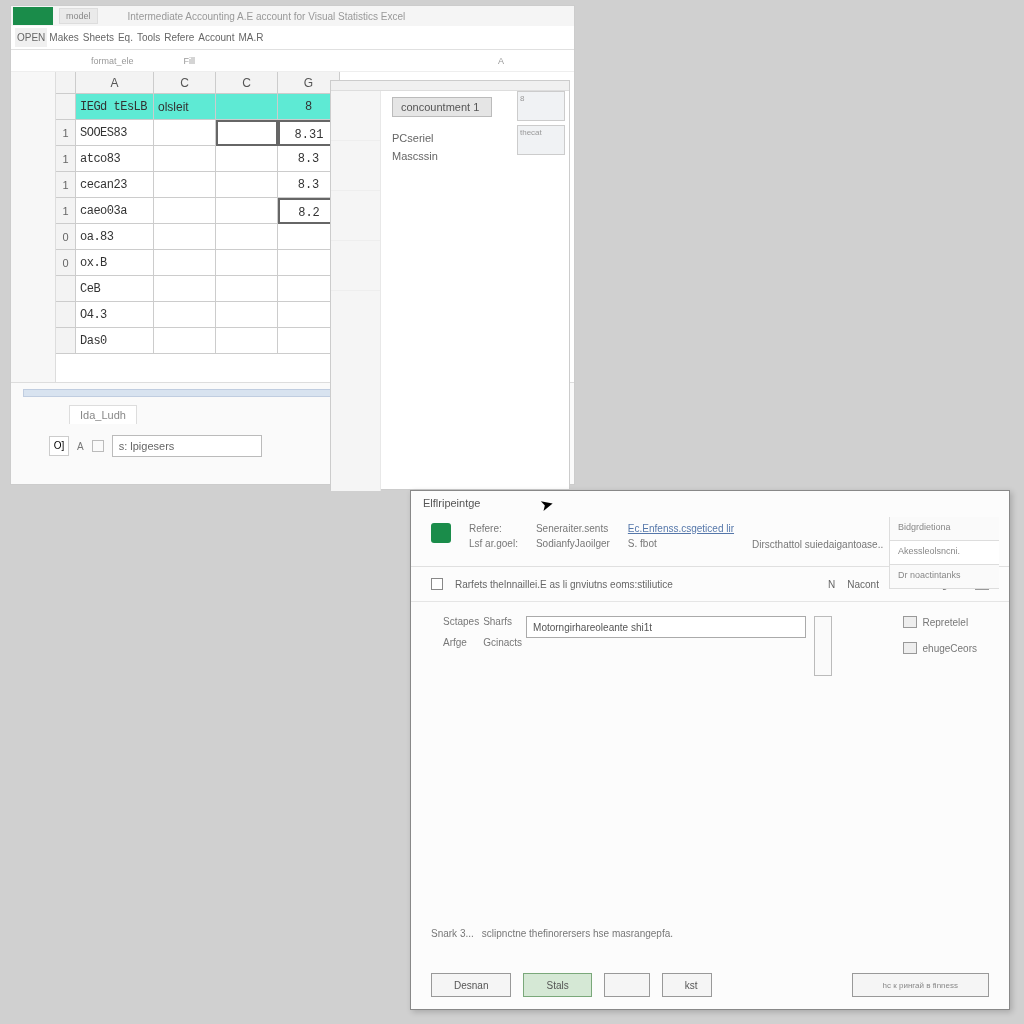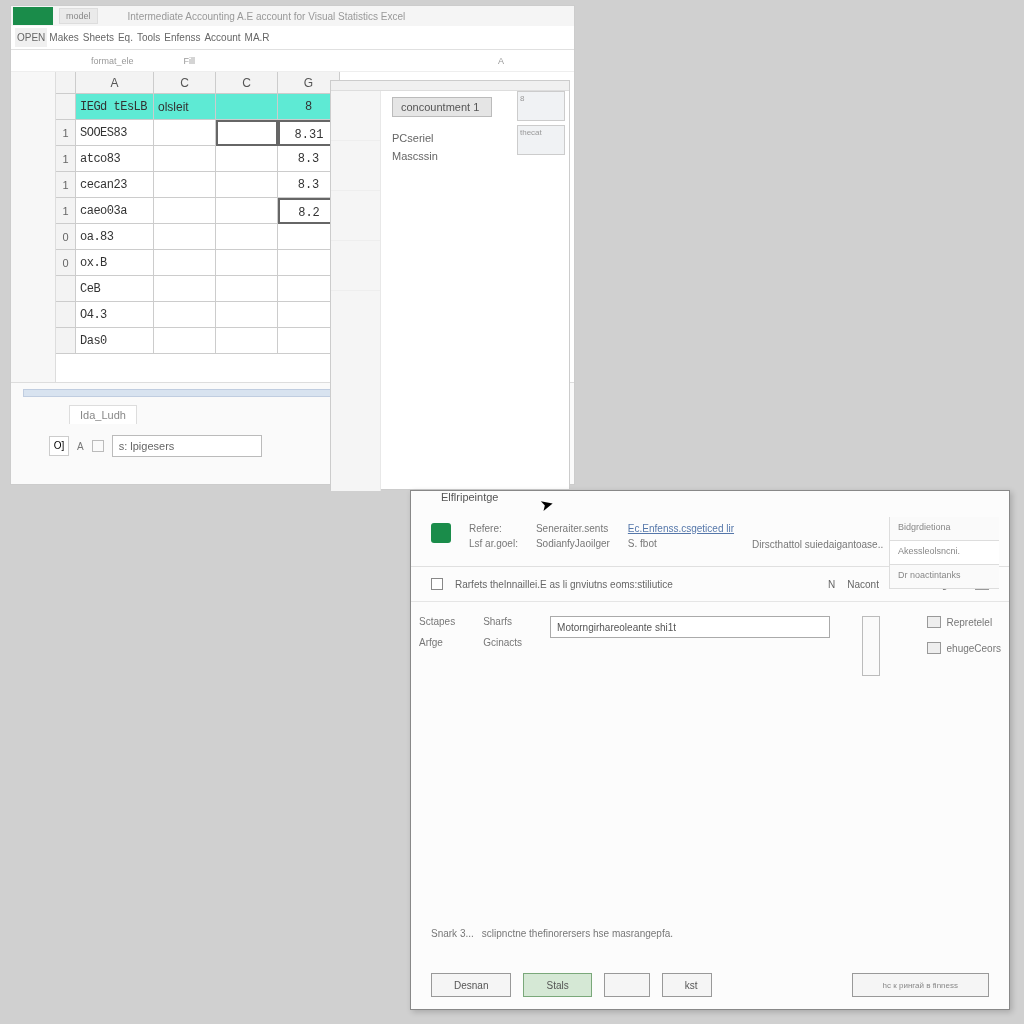--- a/index.html
+++ b/index.html
@@ -48,35 +48,35 @@
 .sp-margin { position: absolute; left: 0; top: 10px; width: 50px; height: 400px; background: #f5f5f5; border-right: 1px solid #e8e8e8; }
 .sp-tick { height: 50px; border-bottom: 1px solid #eee; }
 .sp-content { margin-left: 55px; padding: 6px; }
 .sp-field-box { background: #e5e5e5; border: 1px solid #bbb; padding: 3px 8px; font-size: 11px; color: #555; margin-bottom: 12px; width: 100px; }
 .sp-label { font-size: 11px; color: #666; padding: 3px 0; }
 .sp-thumb { position: absolute; top: 10px; right: 4px; width: 48px; }
 .sp-thumb-box { height: 30px; background: #f0f2f4; border: 1px solid #ccc; margin-bottom: 4px; font-size: 8px; color: #999; padding: 2px; }
 
 
 .dialog { position: absolute; top: 490px; left: 410px; width: 600px; height: 520px; background: #fcfcfc; border: 1px solid #888; box-shadow: 2px 2px 6px rgba(0,0,0,0.2); }
-.dialog-title { height: 26px; padding: 0 12px; font-size: 11px; color: #555; margin-left: 18px; }
+.dialog-title { height: 26px; padding: 6px 12px; font-size: 11px; color: #555; }
 .dialog-header { padding: 6px 20px 12px 20px; display: flex; gap: 18px; align-items: flex-start; border-bottom: 1px solid #e0e0e0; position: relative; }
 .dlg-icon { width: 20px; height: 20px; background: #1a8c4a; border-radius: 3px; }
 .dlg-header-col { font-size: 10px; color: #777; }
 .dlg-header-col .line { margin-bottom: 4px; }
 .dlg-header-link { color: #5577aa; text-decoration: underline; }
 .dlg-right-tabs { position: absolute; right: 10px; top: 0; width: 110px; }
 .dlg-rtab { height: 24px; background: #fafafa; border-left: 1px solid #ddd; border-bottom: 1px solid #ddd; font-size: 9px; color: #888; padding: 5px 8px; }
 .dlg-rtab.sel { background: #fff; }
 
 .dialog-opts { padding: 10px 20px; display: flex; align-items: center; gap: 12px; font-size: 10px; color: #666; border-bottom: 1px solid #e5e5e5; }
 .chk { width: 12px; height: 12px; border: 1px solid #888; background: #fff; display: inline-block; }
 .checkmark { color: #1a8c4a; font-size: 12px; }
 
-.dialog-body { padding: 14px 8px; display: flex; gap: 28px; }
+.dialog-body { padding: 14px 32px; display: flex; gap: 4px; }
 .prop-labels { font-size: 10px; color: #777; }
 .prop-labels div { margin-bottom: 10px; }
 .prop-input { width: 280px; height: 22px; border: 1px solid #aaa; background: #fff; padding: 0 6px; font-size: 10px; color: #555; }
 .prop-stepper { width: 18px; height: 60px; border: 1px solid #bbb; background: #fafafa; margin-left: 4px; }
 .body-right { margin-left: auto; font-size: 10px; color: #777; }
 .body-right .br-row { margin-bottom: 14px; display: flex; align-items: center; gap: 6px; }
 .mini-icon { width: 14px; height: 12px; border: 1px solid #999; background: #eee; display: inline-block; }
 
 .dialog-footer-text { position: absolute; bottom: 64px; left: 20px; font-size: 10px; color: #777; }
 .dialog-footer-text .ft-row { margin-bottom: 6px; display: flex; align-items: center; gap: 8px; }
@@ -98,21 +98,21 @@
     <div class="title-badge">model</div>
     <div class="title-text">Intermediate    Accounting    A.E   account    for Visual Statistics Excel</div>
   </div>
 
   <div class="ribbon-tabs">
     <div class="ribbon-tab active">OPEN</div>
     <div class="ribbon-tab">Makes</div>
     <div class="ribbon-tab">Sheets</div>
     <div class="ribbon-tab">Eq.</div>
     <div class="ribbon-tab">Tools</div>
-    <div class="ribbon-tab">Enfenss</div>
+    <div class="ribbon-tab">Refere</div>
     <div class="ribbon-tab">Account</div>
     <div class="ribbon-tab">MA.R</div>
   </div>
 
   <div class="toolbar-row">
     <span></span>
     <span>format_ele</span>
     <span>Fill</span>
     <span style="margin-left:auto;margin-right:40px">A</span>
   </div>

